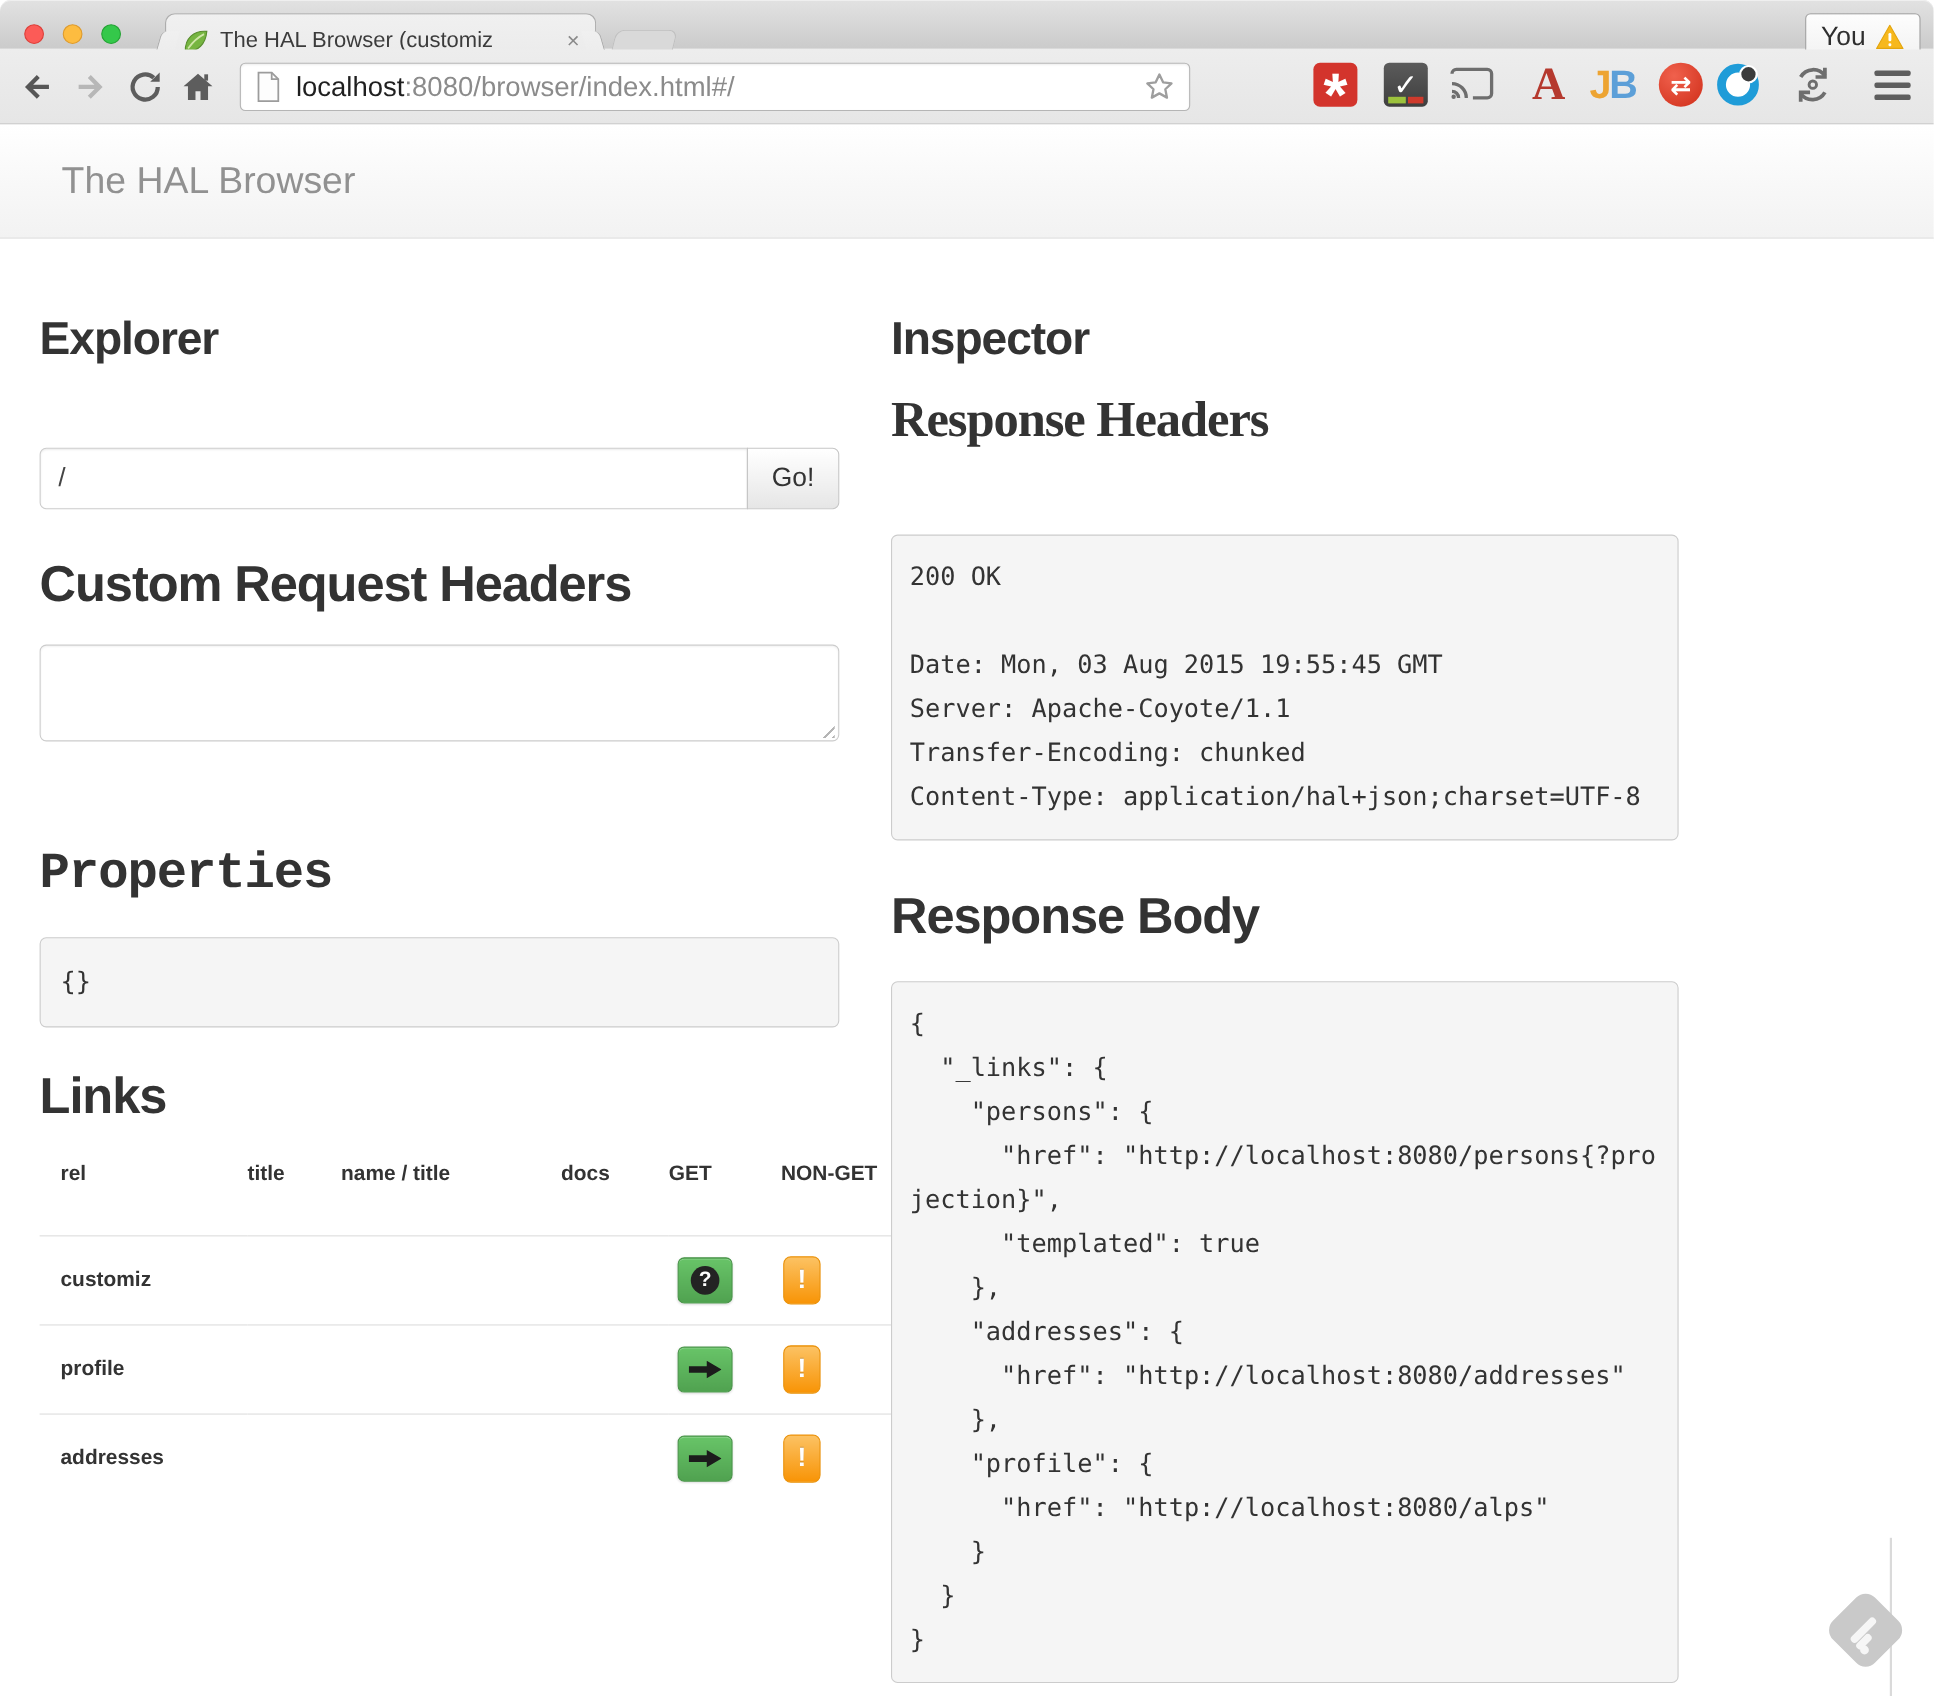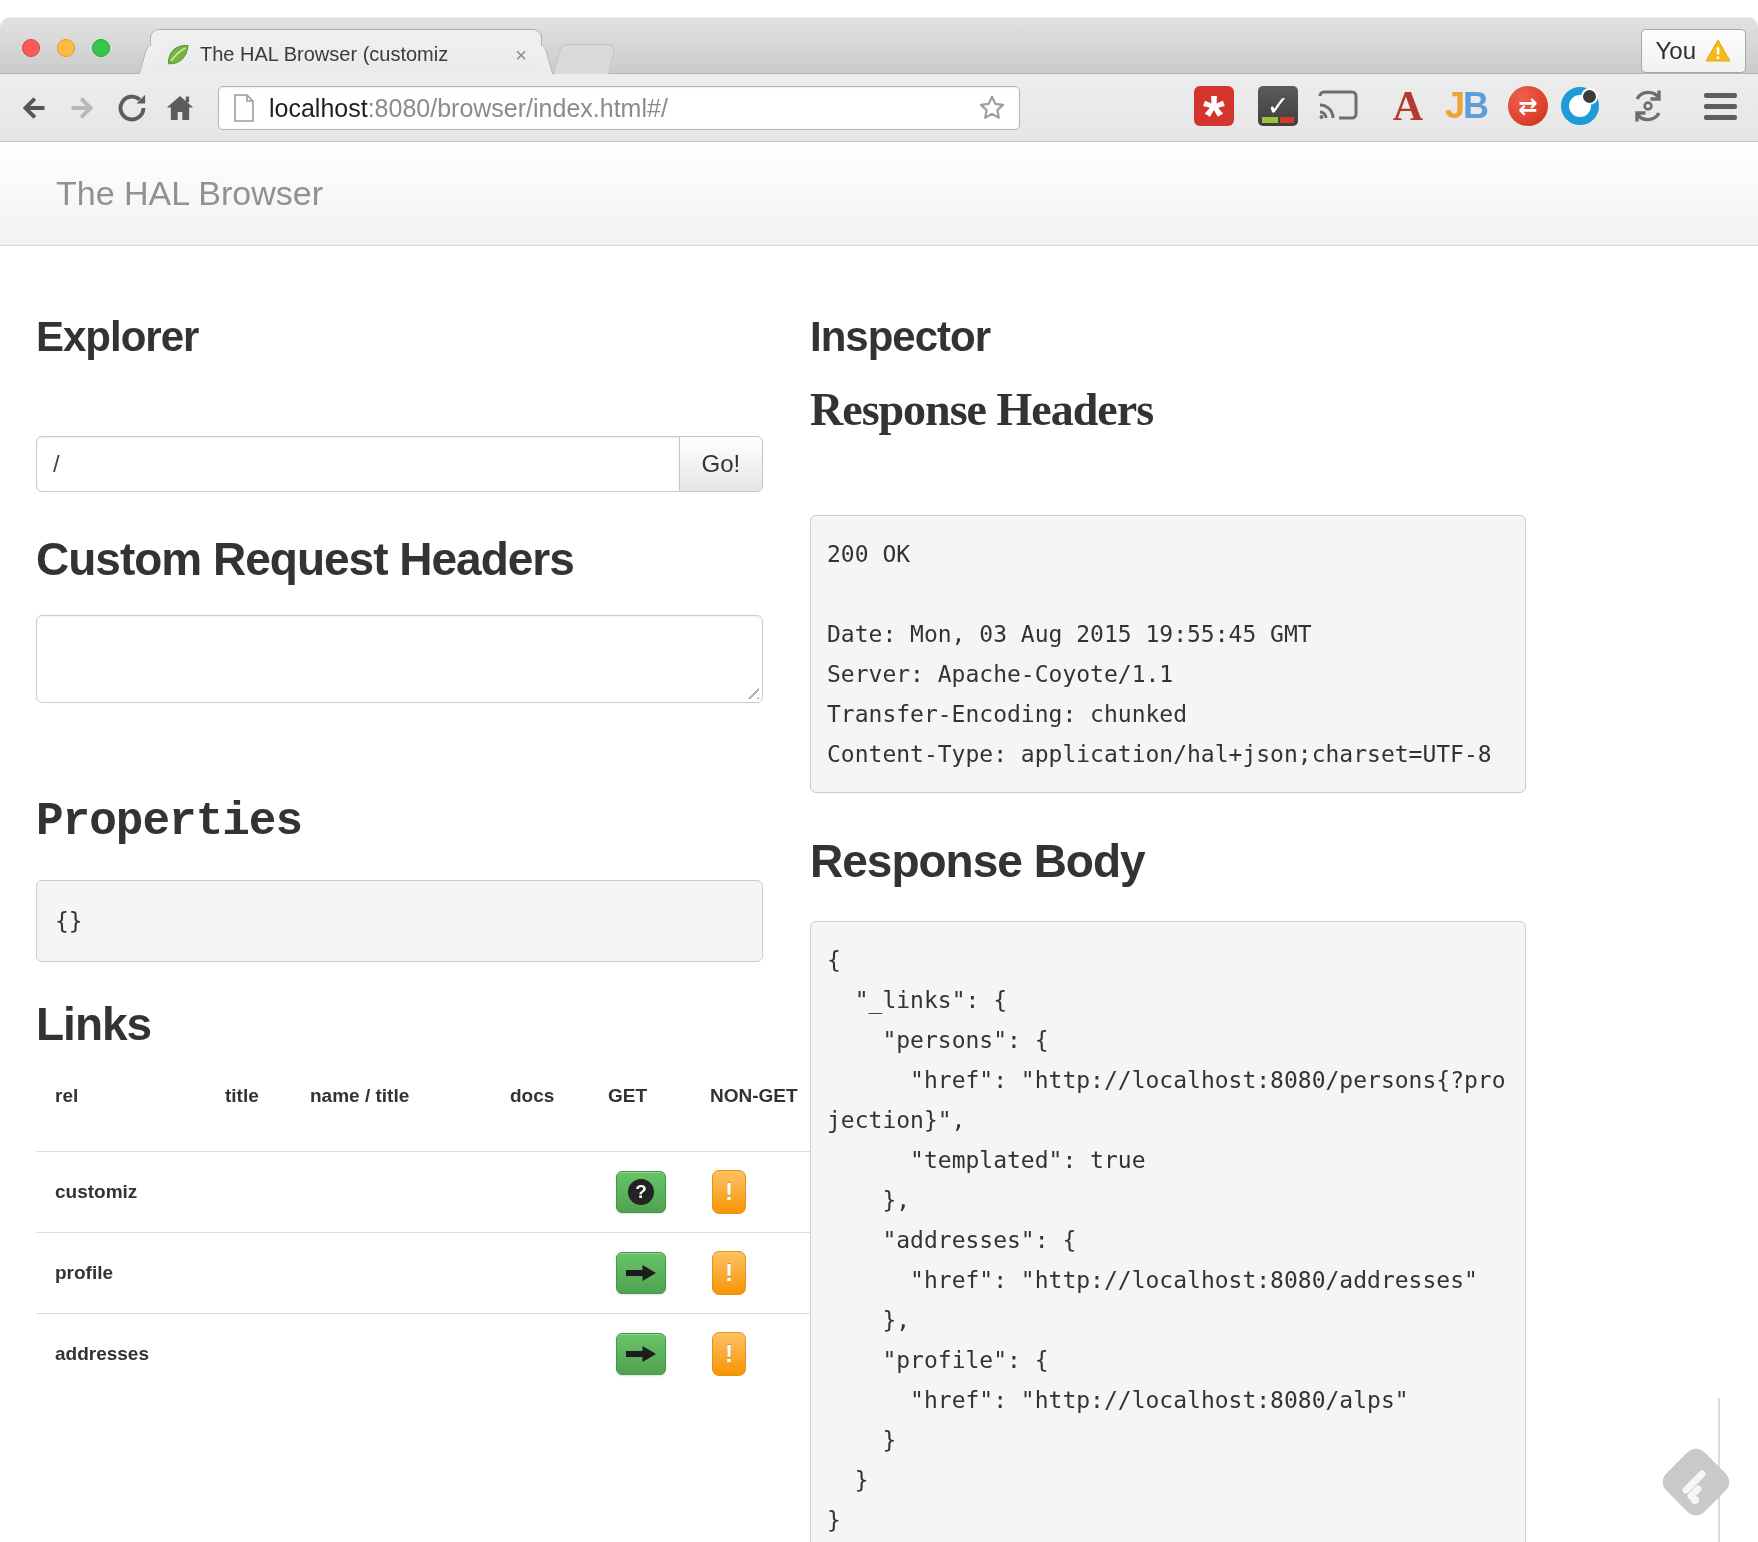--- a/index.html
+++ b/index.html
@@ -1,24 +1,24 @@
 <!DOCTYPE html>
 <html style="--heading: #333333; --brand: #919191; --pre-bg: #f5f5f5; --pre-border: #cccccc; --get-top: #68c468; --get-bottom: #50a250; --get-border: #4a934a; --nonget-top: #fcc263; --nonget-bottom: #f89406; --nonget-border: #e9920c;"><head>
 <meta charset="utf-8">
 <style>
   * { box-sizing: border-box; margin: 0; padding: 0; }
   html, body { width: 1758px; height: 1542px; overflow: hidden; background: #fff;
     font-family: "Liberation Sans", "DejaVu Sans", sans-serif; }
   .window { position: relative; width: 1758px; height: 1542px; overflow: hidden; }
 
   
-  .tabstrip { position: relative; height: 57px;
+  .tabstrip { position: relative; height: 45px;
     background: linear-gradient(#e2e2e2, #cbcbcb);
     border-bottom: 1px solid #b3b3b3; border-radius: 10px 10px 0 0;
-    box-shadow: inset 0 1px 0 #efefef; margin-top: 17px; }
+    box-shadow: inset 0 1px 0 #efefef; }
   .lights { position: absolute; left: 22px; top: 22px; display: flex; gap: 17px; }
   .light { width: 18px; height: 18px; border-radius: 50%; }
   .light.red   { background: #fc5b57; border: 1px solid #dd3f39; }
   .light.yellow{ background: #fdbc40; border: 1px solid #de9b2d; }
   .light.green { background: #34c84a; border: 1px solid #24a334; }
   .tab { position: absolute; left: 150px; top: 12px; width: 392px; height: 50px;
     background: linear-gradient(#f0f0f0, #eaeaea);
     border: 1px solid #adadad; border-bottom: none; border-radius: 9px 9px 0 0;
     display: flex; align-items: center; padding: 0 14px; gap: 9px; }
   .tab::before, .tab::after { content: ""; position: absolute; bottom: 0; width: 16px; height: 70%;
@@ -32,21 +32,21 @@
     border-radius: 8px 8px 0 0; transform: skewX(-14deg); }
   .you-btn { position: absolute; right: 12px; top: 12px; height: 44px; padding: 0 14px;
     background: linear-gradient(#fdfdfd, #f1f1f1); border: 1px solid #a7a7a7; border-radius: 5px;
     display: flex; align-items: center; gap: 9px; font-size: 24px; color: #2f2f2f; }
 
   
   .toolbar { position: relative; height: 68px;
     background: linear-gradient(#ededed, #e6e6e6); border-bottom: 1px solid #c7c7c7; }
   .nav-ic { position: absolute; top: 14px; width: 40px; height: 40px;
     display: flex; align-items: center; justify-content: center; }
-  .urlbar { position: absolute; left: 218px; top: 12px; width: 802px; height: 44px;
+  .urlbar { position: absolute; left: 218px; top: 12px; width: 864px; height: 44px;
     background: #fff; border: 1px solid #b5b5b5; border-radius: 5px;
     box-shadow: inset 0 1px 2px rgba(0,0,0,.07);
     display: flex; align-items: center; padding: 0 12px; gap: 12px; }
   .url-text { font-size: 25px; white-space: nowrap; overflow: hidden; flex: 1; }
   .url-host { color: #1f1f1f; }
   .url-rest { color: #8b8b8b; }
   .ext { position: absolute; top: 10px; width: 44px; height: 44px;
     display: flex; align-items: center; justify-content: center; }
   .lp-badge { width: 40px; height: 40px; border-radius: 6px; background: #d3342c;
     color: #fff; display: flex; align-items: flex-start; justify-content: center;

